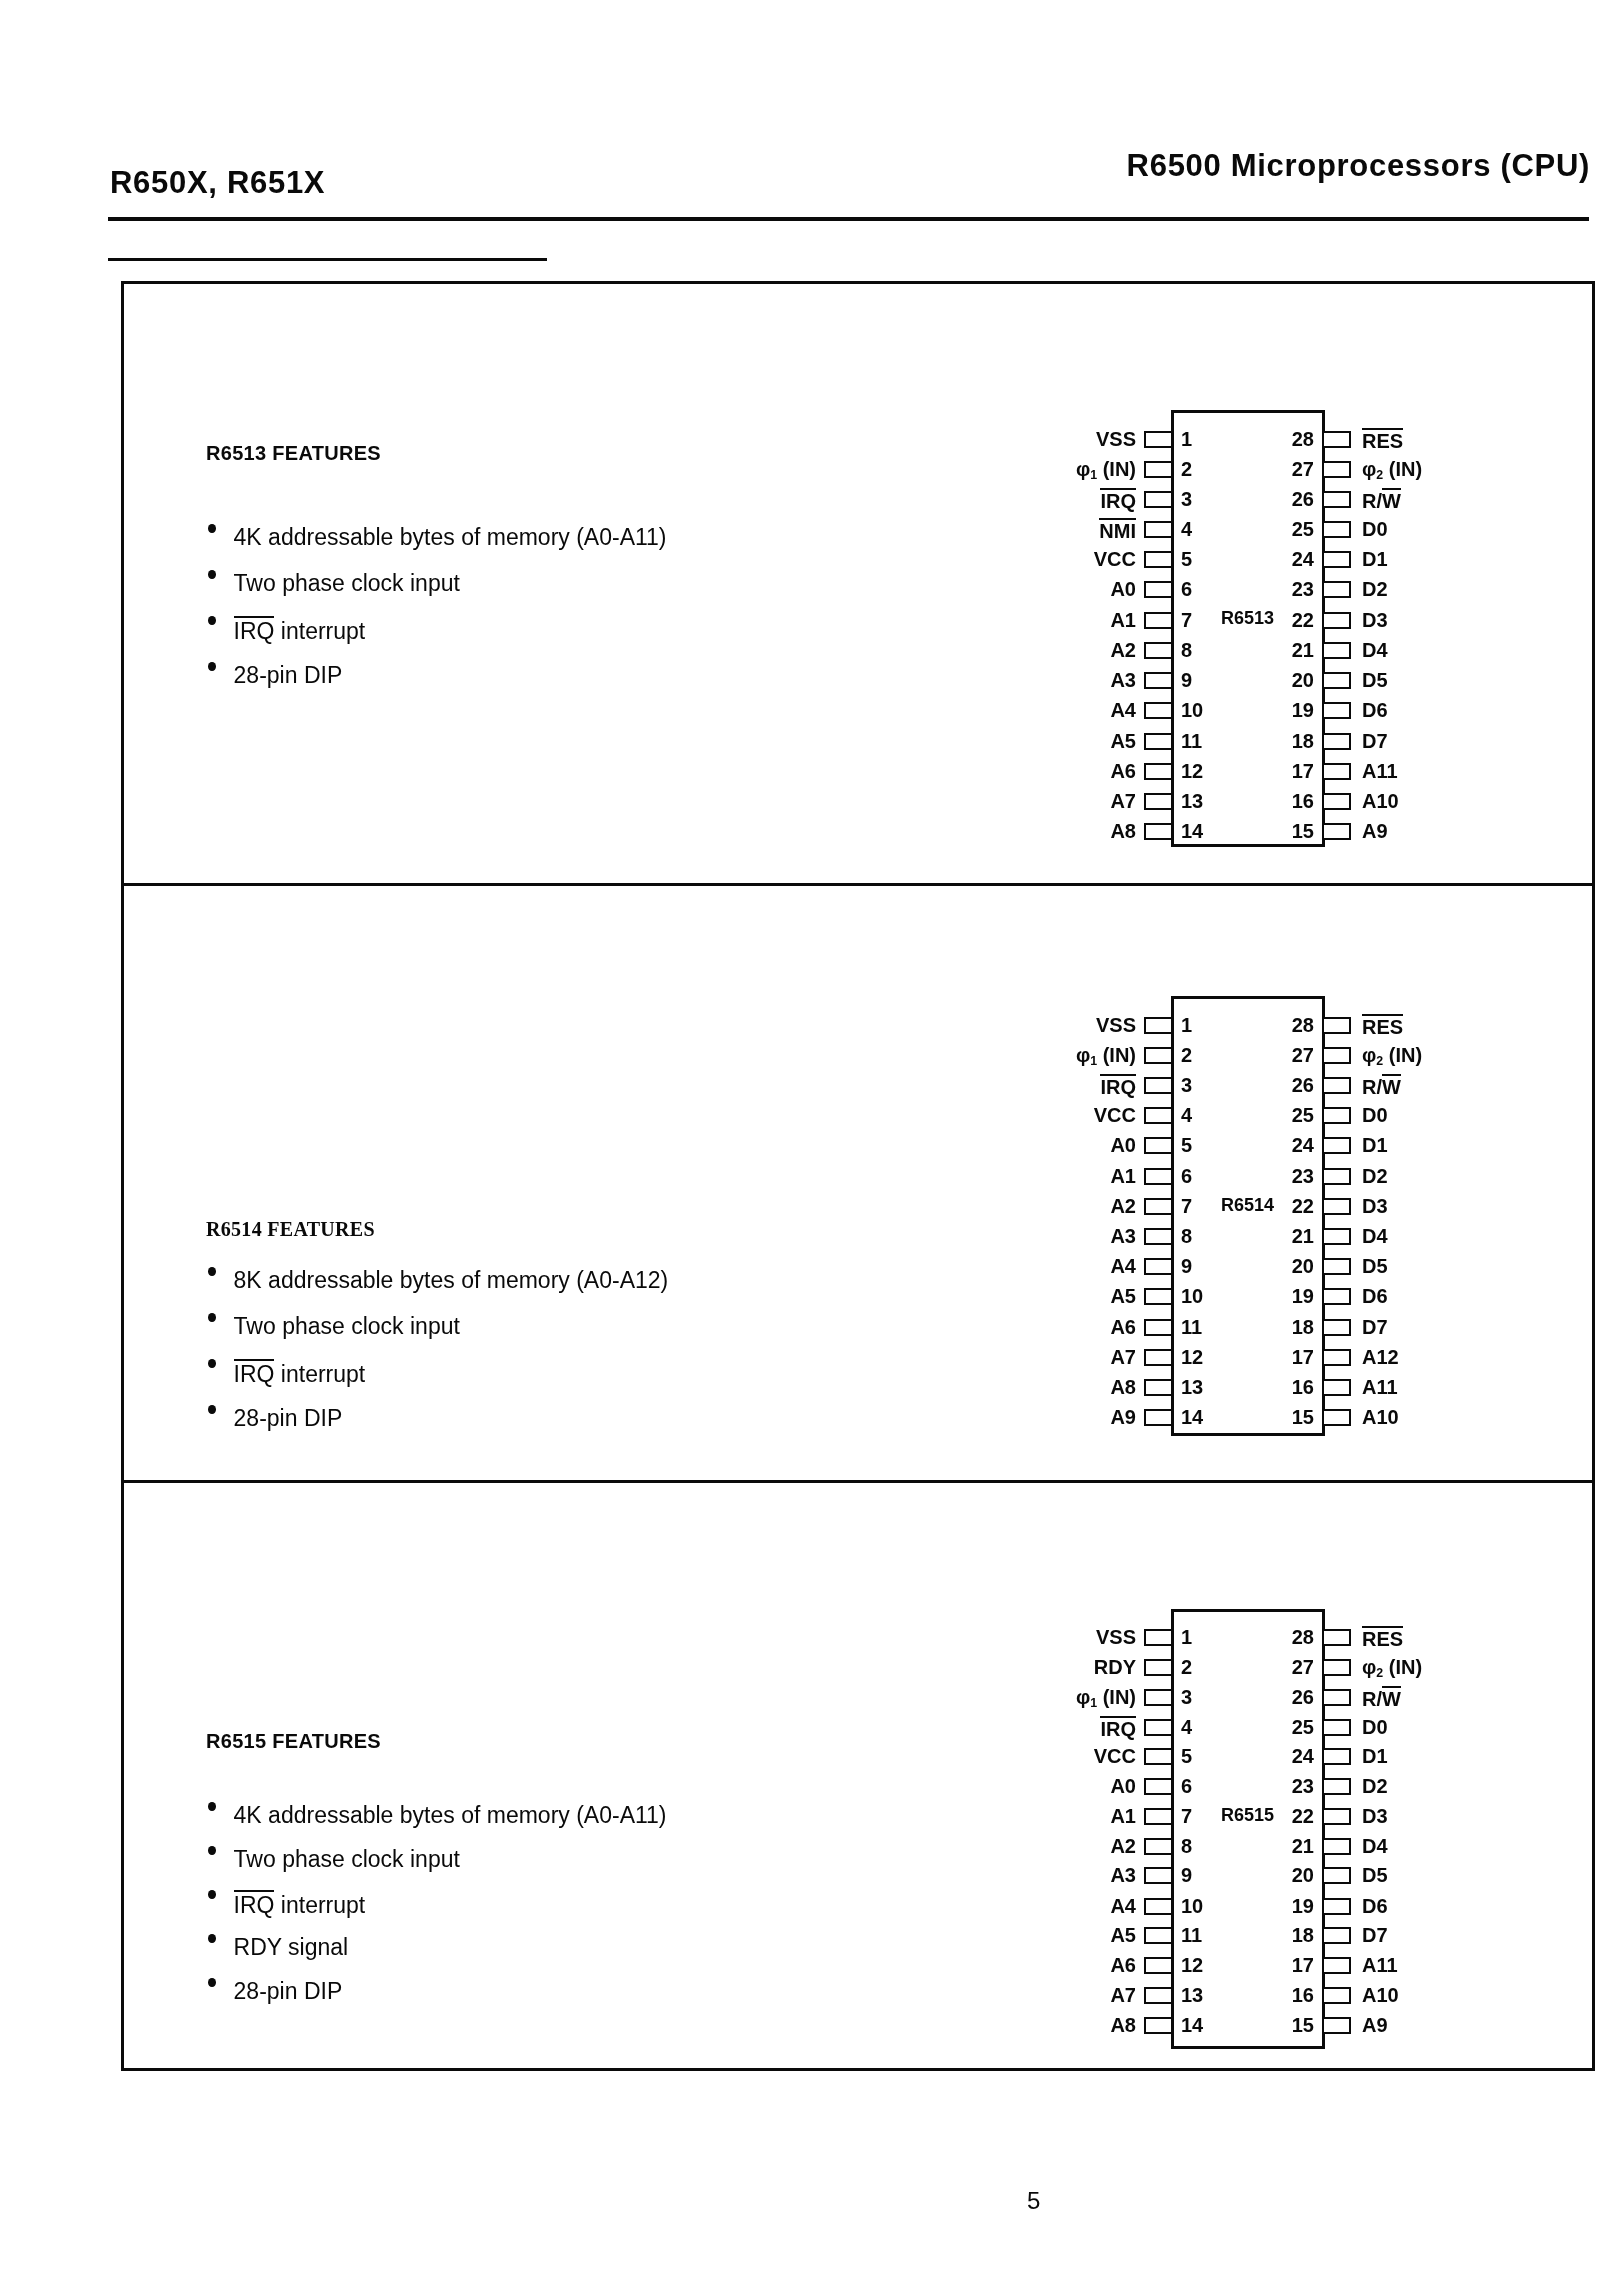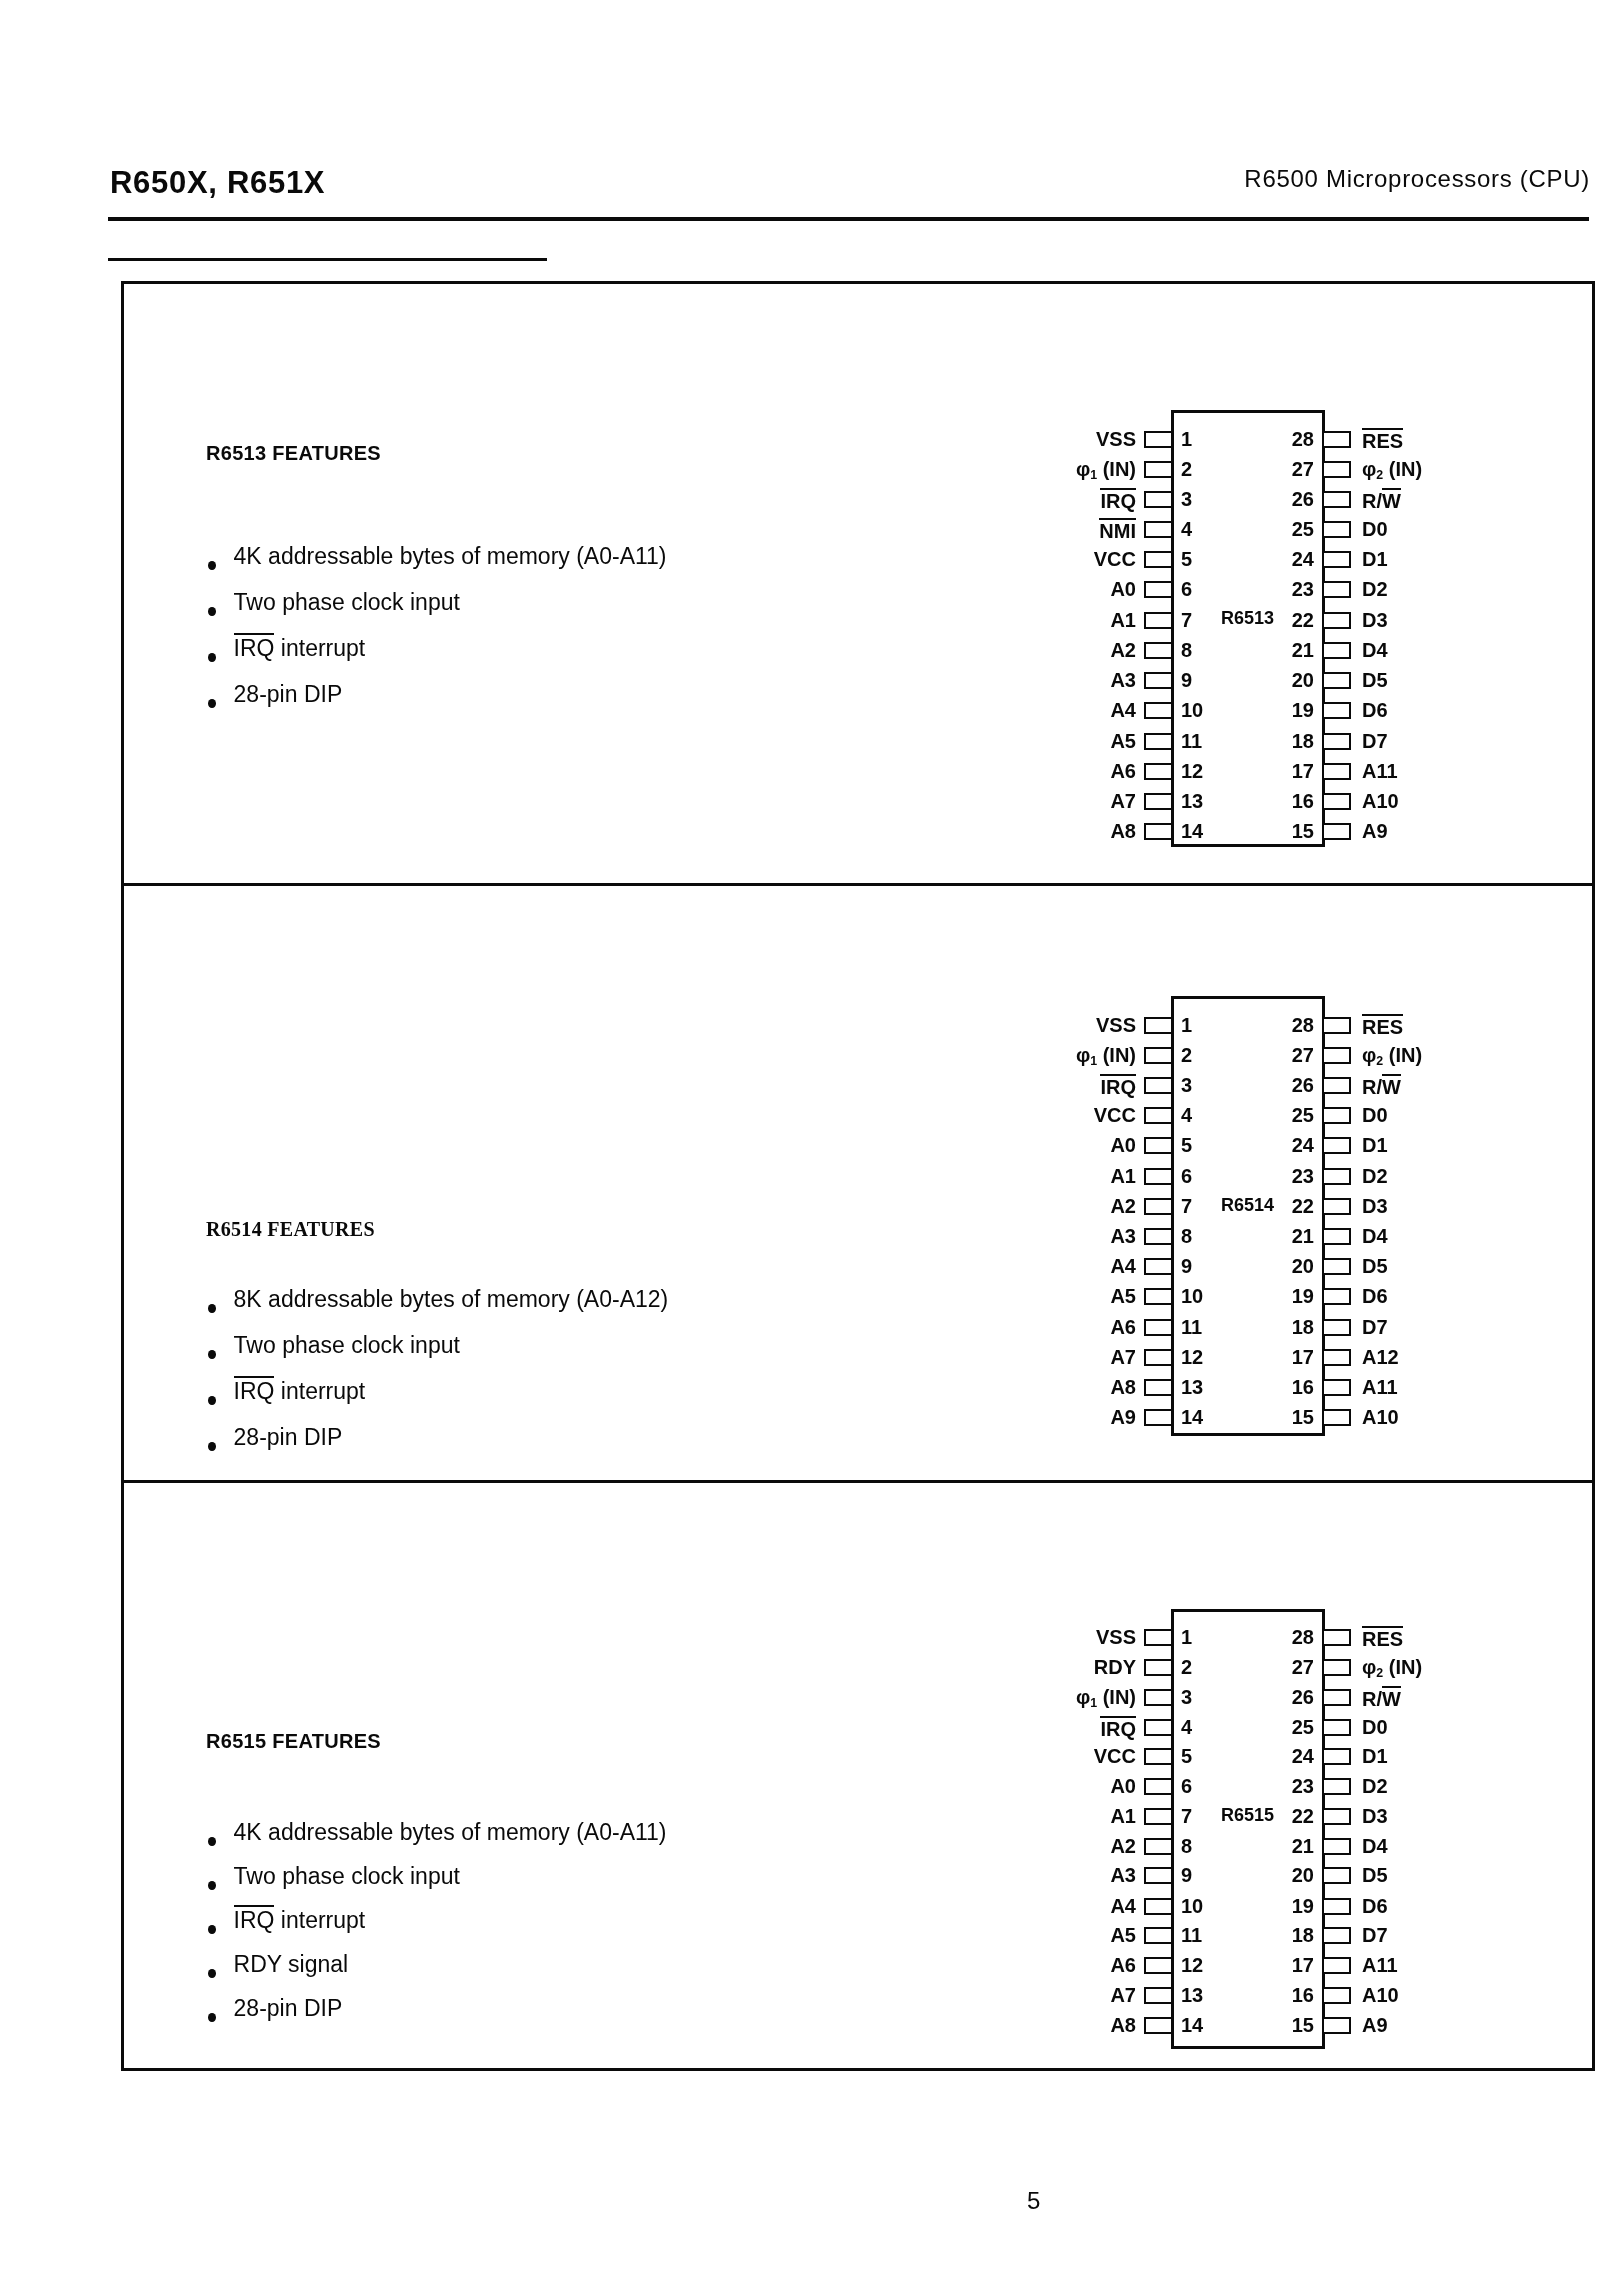--- a/index.html
+++ b/index.html
@@ -1,20 +1,20 @@
 <!DOCTYPE html>
 <html style="font-size:10.5px"><head>
 <meta charset="utf-8">
 <style>
   html,body{margin:0;padding:0;background:#e8e8e8;}
   .page{position:relative;width:1622px;height:2295px;background:#ffffff;
         font-family:"Liberation Sans", sans-serif;color:#0a0a0a;overflow:hidden;}
   
   .hdr-left{position:absolute;left:110px;top:165px;font-size:31px;font-weight:bold;letter-spacing:0.7px;}
-  .hdr-right{position:absolute;right:32px;top:165px;font-size:24px;font-weight:normal;letter-spacing:0.7px;}
+  .hdr-right{position:absolute;right:32px;top:148px;font-size:31px;font-weight:bold;letter-spacing:0.7px;}
   .rule{position:absolute;background:#0a0a0a;}
   .rule-full{left:108px;top:217px;width:1481px;height:3.9px;}
   .rule-short{left:108px;top:258px;width:439px;height:3.3px;}
   
   .outer-box{position:absolute;left:121px;top:281px;width:1474px;height:1790px;
              border:3.3px solid #0a0a0a;box-sizing:border-box;}
   .divider{position:absolute;left:121px;width:1474px;height:3.3px;background:#0a0a0a;}
   .divider-1{top:883px;}
   .divider-2{top:1480px;}
   
@@ -23,21 +23,21 @@
   .sect-1{top:883px;height:597px;}
   .sect-2{top:1480px;height:591px;}
   .feat-title{position:absolute;left:202px;margin:4px;font-size:20px;font-weight:bold;letter-spacing:0.3px;}
   .sect-0 .feat-title{top:157px;}
   .sect-1 .feat-title{top:331px;font-family:Liberation Serif, serif;}
   .sect-2 .feat-title{top:246px;}
   .feat-list{position:absolute;left:208px;margin:0;padding:0;list-style:none;}
   .sect-0 .feat-list{top:243px;}
   .sect-1 .feat-list{top:384px;}
   .sect-2 .feat-list{top:322px;}
-  .feat-item{display:flex;align-items:flex-end;height:46px;font-size:23px;white-space:nowrap;}
+  .feat-item{display:flex;align-items:flex-start;height:46px;font-size:23px;white-space:nowrap;}
   .sect-2 .feat-item{height:44px;}
   .bullet{flex:0 0 auto;width:7.9px;height:9.2px;background:#0a0a0a;border-radius:50%;margin-right:17.7px;}
   
   .ov{display:inline-block;border-top:2px solid #0a0a0a;padding-top:1.3px;line-height:1.05;}
   .sub{font-size:0.62em;vertical-align:-0.28em;}
   
   .chip{position:absolute;left:1143px;width:209px;}
   .chip-body{position:absolute;left:27.5px;top:0;width:154px;height:100%;
              border:3.3px solid #0a0a0a;box-sizing:border-box;background:#fff;}
   .chip-name{position:absolute;left:27.5px;width:154px;text-align:center;

